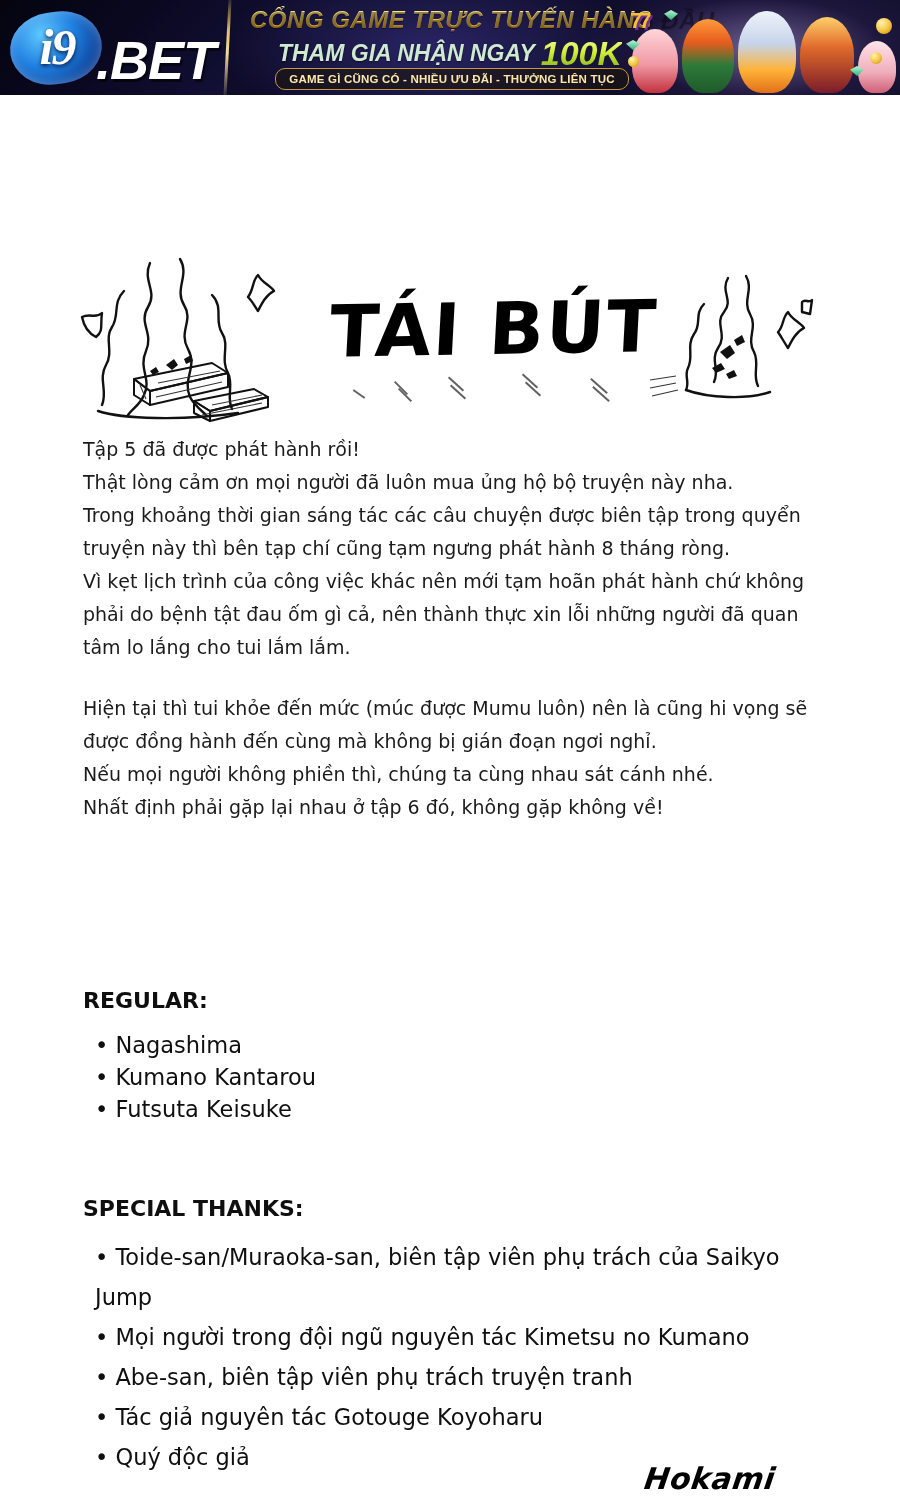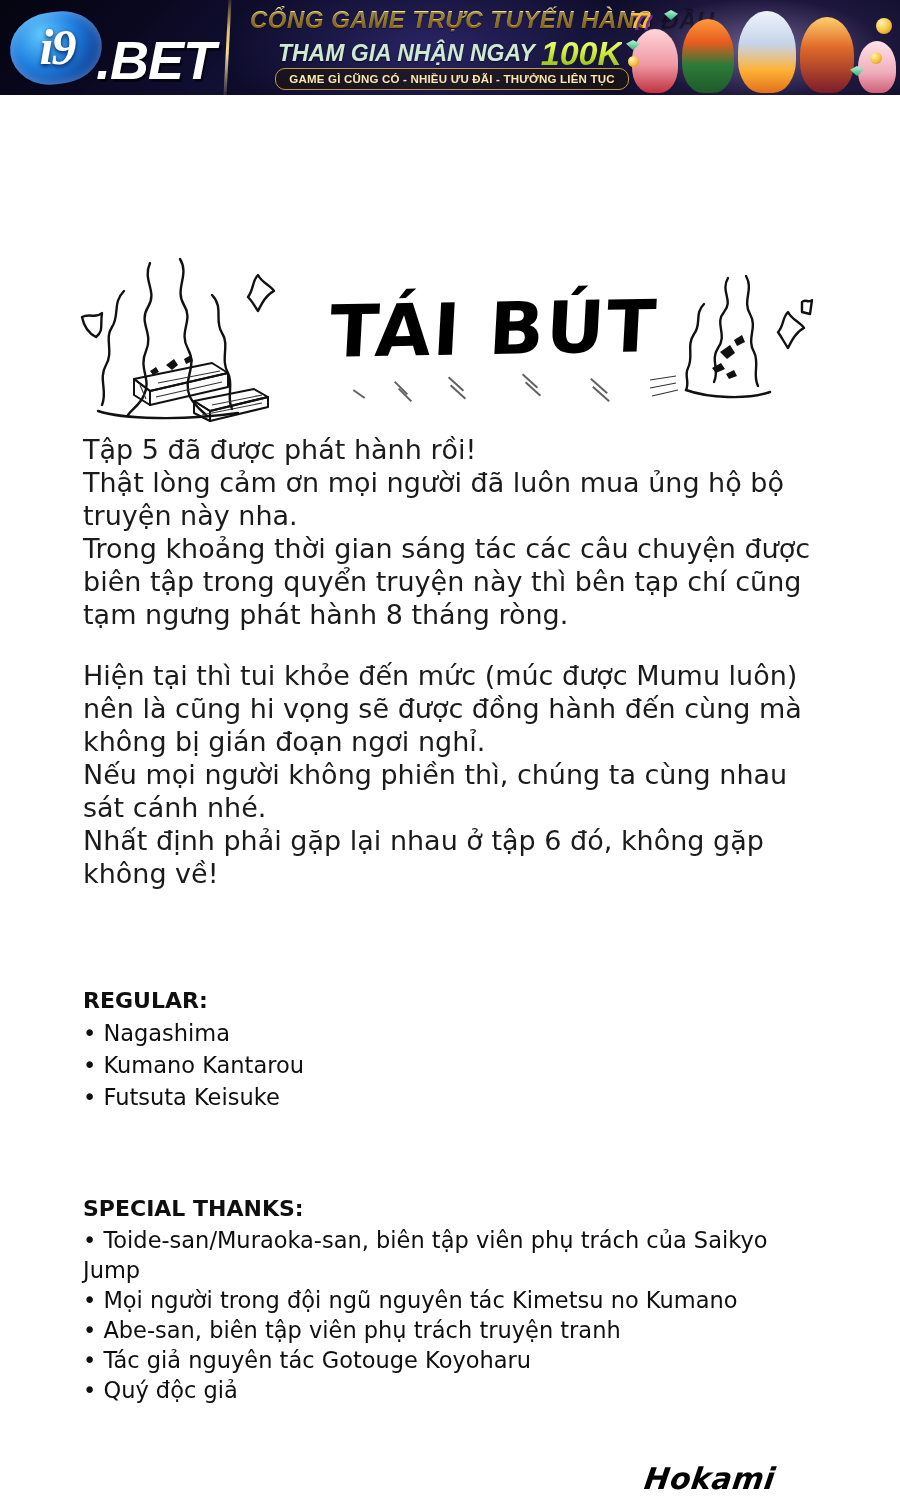--- a/index.html
+++ b/index.html
@@ -210,21 +210,21 @@
     background: #3a3a3a;
     opacity: .8;
   }
 
   .body-text {
     position: absolute;
     left: 83px;
     top: 338px;
     width: 730px;
     font-family: "DejaVu Sans", sans-serif;
-    font-size: 27px;
+    font-size: 19px;
     line-height: 33px;
     color: #1b1b1b;
     font-weight: 400;
   }
   .body-text p { margin: 0; }
   .para-gap { height: 28px; }
 
   .staff-block {
     position: absolute;
     left: 83px;
@@ -239,40 +239,40 @@
     line-height: 38px;
     margin: 0;
   }
   .h-sub {
     font-size: 22px;
     font-weight: bold;
     line-height: 32px;
     margin: 0;
   }
   .list {
-    margin: 0;
+    margin: 12px;
     padding: 0;
     list-style: none;
   }
   .list li {
     font-size: 22.5px;
     line-height: 32px;
     font-weight: 400;
   }
   .thanks-block {
     position: absolute;
     left: 83px;
     top: 1098px;
     width: 740px;
     font-family: "DejaVu Sans", sans-serif;
     color: #0f0f0f;
   }
   .thanks-block .list li {
     font-size: 22.5px;
-    line-height: 30px;
+    line-height: 40px;
   }
 
   .signature {
     position: absolute;
     left: 630px;
     top: 1362px;
     width: 160px;
     text-align: center;
     font-family: "DejaVu Sans", sans-serif;
     font-weight: bold;
@@ -391,20 +391,21 @@
     <div class="scratch" style="left:520px; top:285px; width:20px; transform:rotate(42deg);"></div>
     <div class="scratch" style="left:523px; top:293px; width:20px; transform:rotate(42deg);"></div>
     <div class="scratch" style="left:588px; top:290px; width:22px; transform:rotate(42deg);"></div>
     <div class="scratch" style="left:590px; top:298px; width:22px; transform:rotate(42deg);"></div>
   </div>
 
   <div class="body-text">
     <p>Tập 5 đã được phát hành rồi!</p>
     <p>Thật lòng cảm ơn mọi người đã luôn mua ủng hộ bộ truyện này nha.</p>
     <p>Trong khoảng thời gian sáng tác các câu chuyện được biên tập trong quyển truyện này thì bên tạp chí cũng tạm ngưng phát hành 8 tháng ròng.</p>
+    <p>Vì kẹt lịch trình của công việc khác nên mới tạm hoãn phát hành chứ không phải do bệnh tật đau ốm gì cả, nên thành thực xin lỗi những người đã quan tâm lo lắng cho tui lắm lắm.</p>
     <div class="para-gap"></div>
     <p>Hiện tại thì tui khỏe đến mức (múc được Mumu luôn) nên là cũng hi vọng sẽ được đồng hành đến cùng mà không bị gián đoạn ngơi nghỉ.</p>
     <p>Nếu mọi người không phiền thì, chúng ta cùng nhau sát cánh nhé.</p>
     <p>Nhất định phải gặp lại nhau ở tập 6 đó, không gặp không về!</p>
   </div>
 
   <div class="staff-block">
     <p class="h-sub">REGULAR:</p>
     <ul class="list">
       <li>• Nagashima</li>

